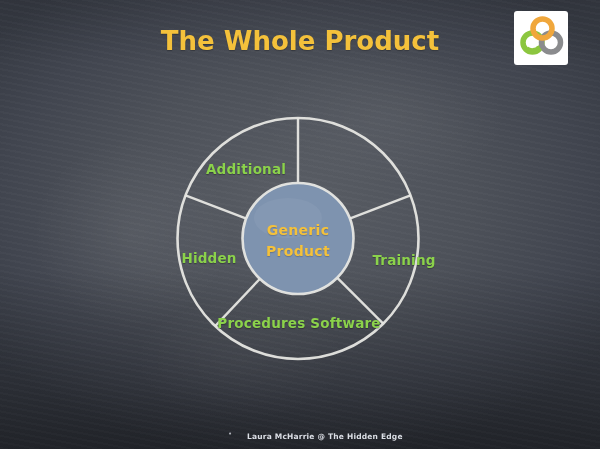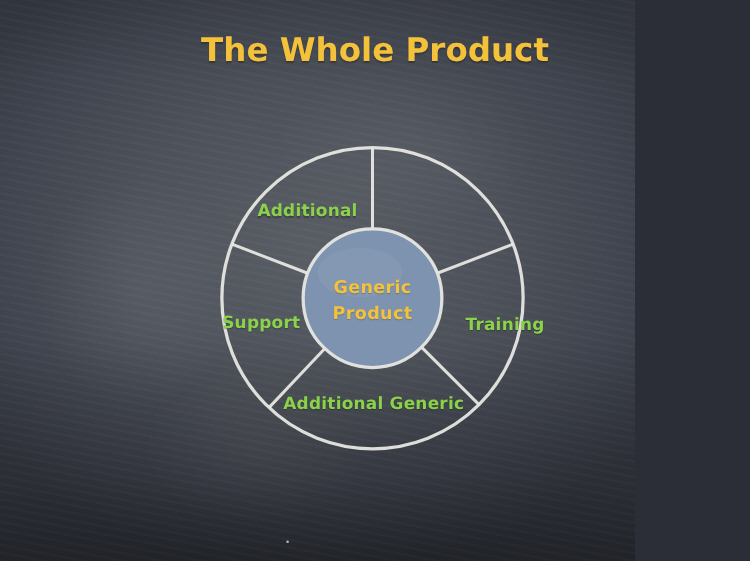--- a/index.html
+++ b/index.html
@@ -1,17 +1,17 @@
 <!DOCTYPE html>
 <html><head>
 <meta charset="utf-8">
 <style>
   html,body{margin:0;padding:0;background:#2b2e36;}
   .slide{
-    position:relative;width:508px;height:449px;overflow:hidden;
+    position:relative;width:600px;height:449px;overflow:hidden;
     font-family:"DejaVu Sans","Liberation Sans",sans-serif;
     background:
       linear-gradient(180deg, rgba(0,0,0,0.10) 0%, rgba(0,0,0,0) 14%, rgba(0,0,0,0) 60%, rgba(0,0,0,0.22) 86%, rgba(0,0,0,0.40) 100%),
       radial-gradient(ellipse 64% 58% at 49% 44%, #5a5e66 0%, #4e525a 46%, #424650 76%, #373b44 100%);
   }
   
   .slide::before{
     content:"";position:absolute;inset:0;pointer-events:none;
     background:
       radial-gradient(ellipse 24% 30% at 22% 52%, rgba(255,255,255,0.05), rgba(255,255,255,0) 70%),
@@ -74,22 +74,23 @@
     <line class="chalk" x1="298" y1="182.5" x2="298" y2="118.5" stroke-width="2.4"></line>
     <line class="chalk" x1="350.3" y1="218.4" x2="410.5" y2="195.3" stroke-width="2.4"></line>
     <line class="chalk" x1="245.7" y1="218.4" x2="185.5" y2="195.3" stroke-width="2.4"></line>
     <line class="chalk" x1="259.5" y1="279.2" x2="215.2" y2="326.1" stroke-width="2.4"></line>
     <line class="chalk" x1="337.6" y1="278.1" x2="383.2" y2="323.7" stroke-width="2.4"></line>
     <circle cx="298" cy="238.5" r="55.5" stroke="#E9EAE5" stroke-opacity="0.93" stroke-width="2.6" fill="#7E93AF"></circle>
     <ellipse cx="288" cy="218" rx="34" ry="20" fill="#FFFFFF" opacity="0.05"></ellipse>
   </svg>
 
   <div class="sector-label lbl-procedures">Additional</div>
-  <div class="sector-label lbl-support">Support</div>
+  <div class="sector-label lbl-support">Hidden</div>
   <div class="sector-label lbl-training">Training</div>
-  <div class="sector-label lbl-additional">Additional Generic</div>
+  <div class="sector-label lbl-additional">Procedures Software</div>
 
   <div class="center-label center-l1">Generic</div>
   <div class="center-label center-l2">Product</div>
 
   <div class="footer-bullet">•</div>
+  <div class="footer-text">Laura McHarrie @ The Hidden Edge</div>
 
 </div>
 
 </body></html>

